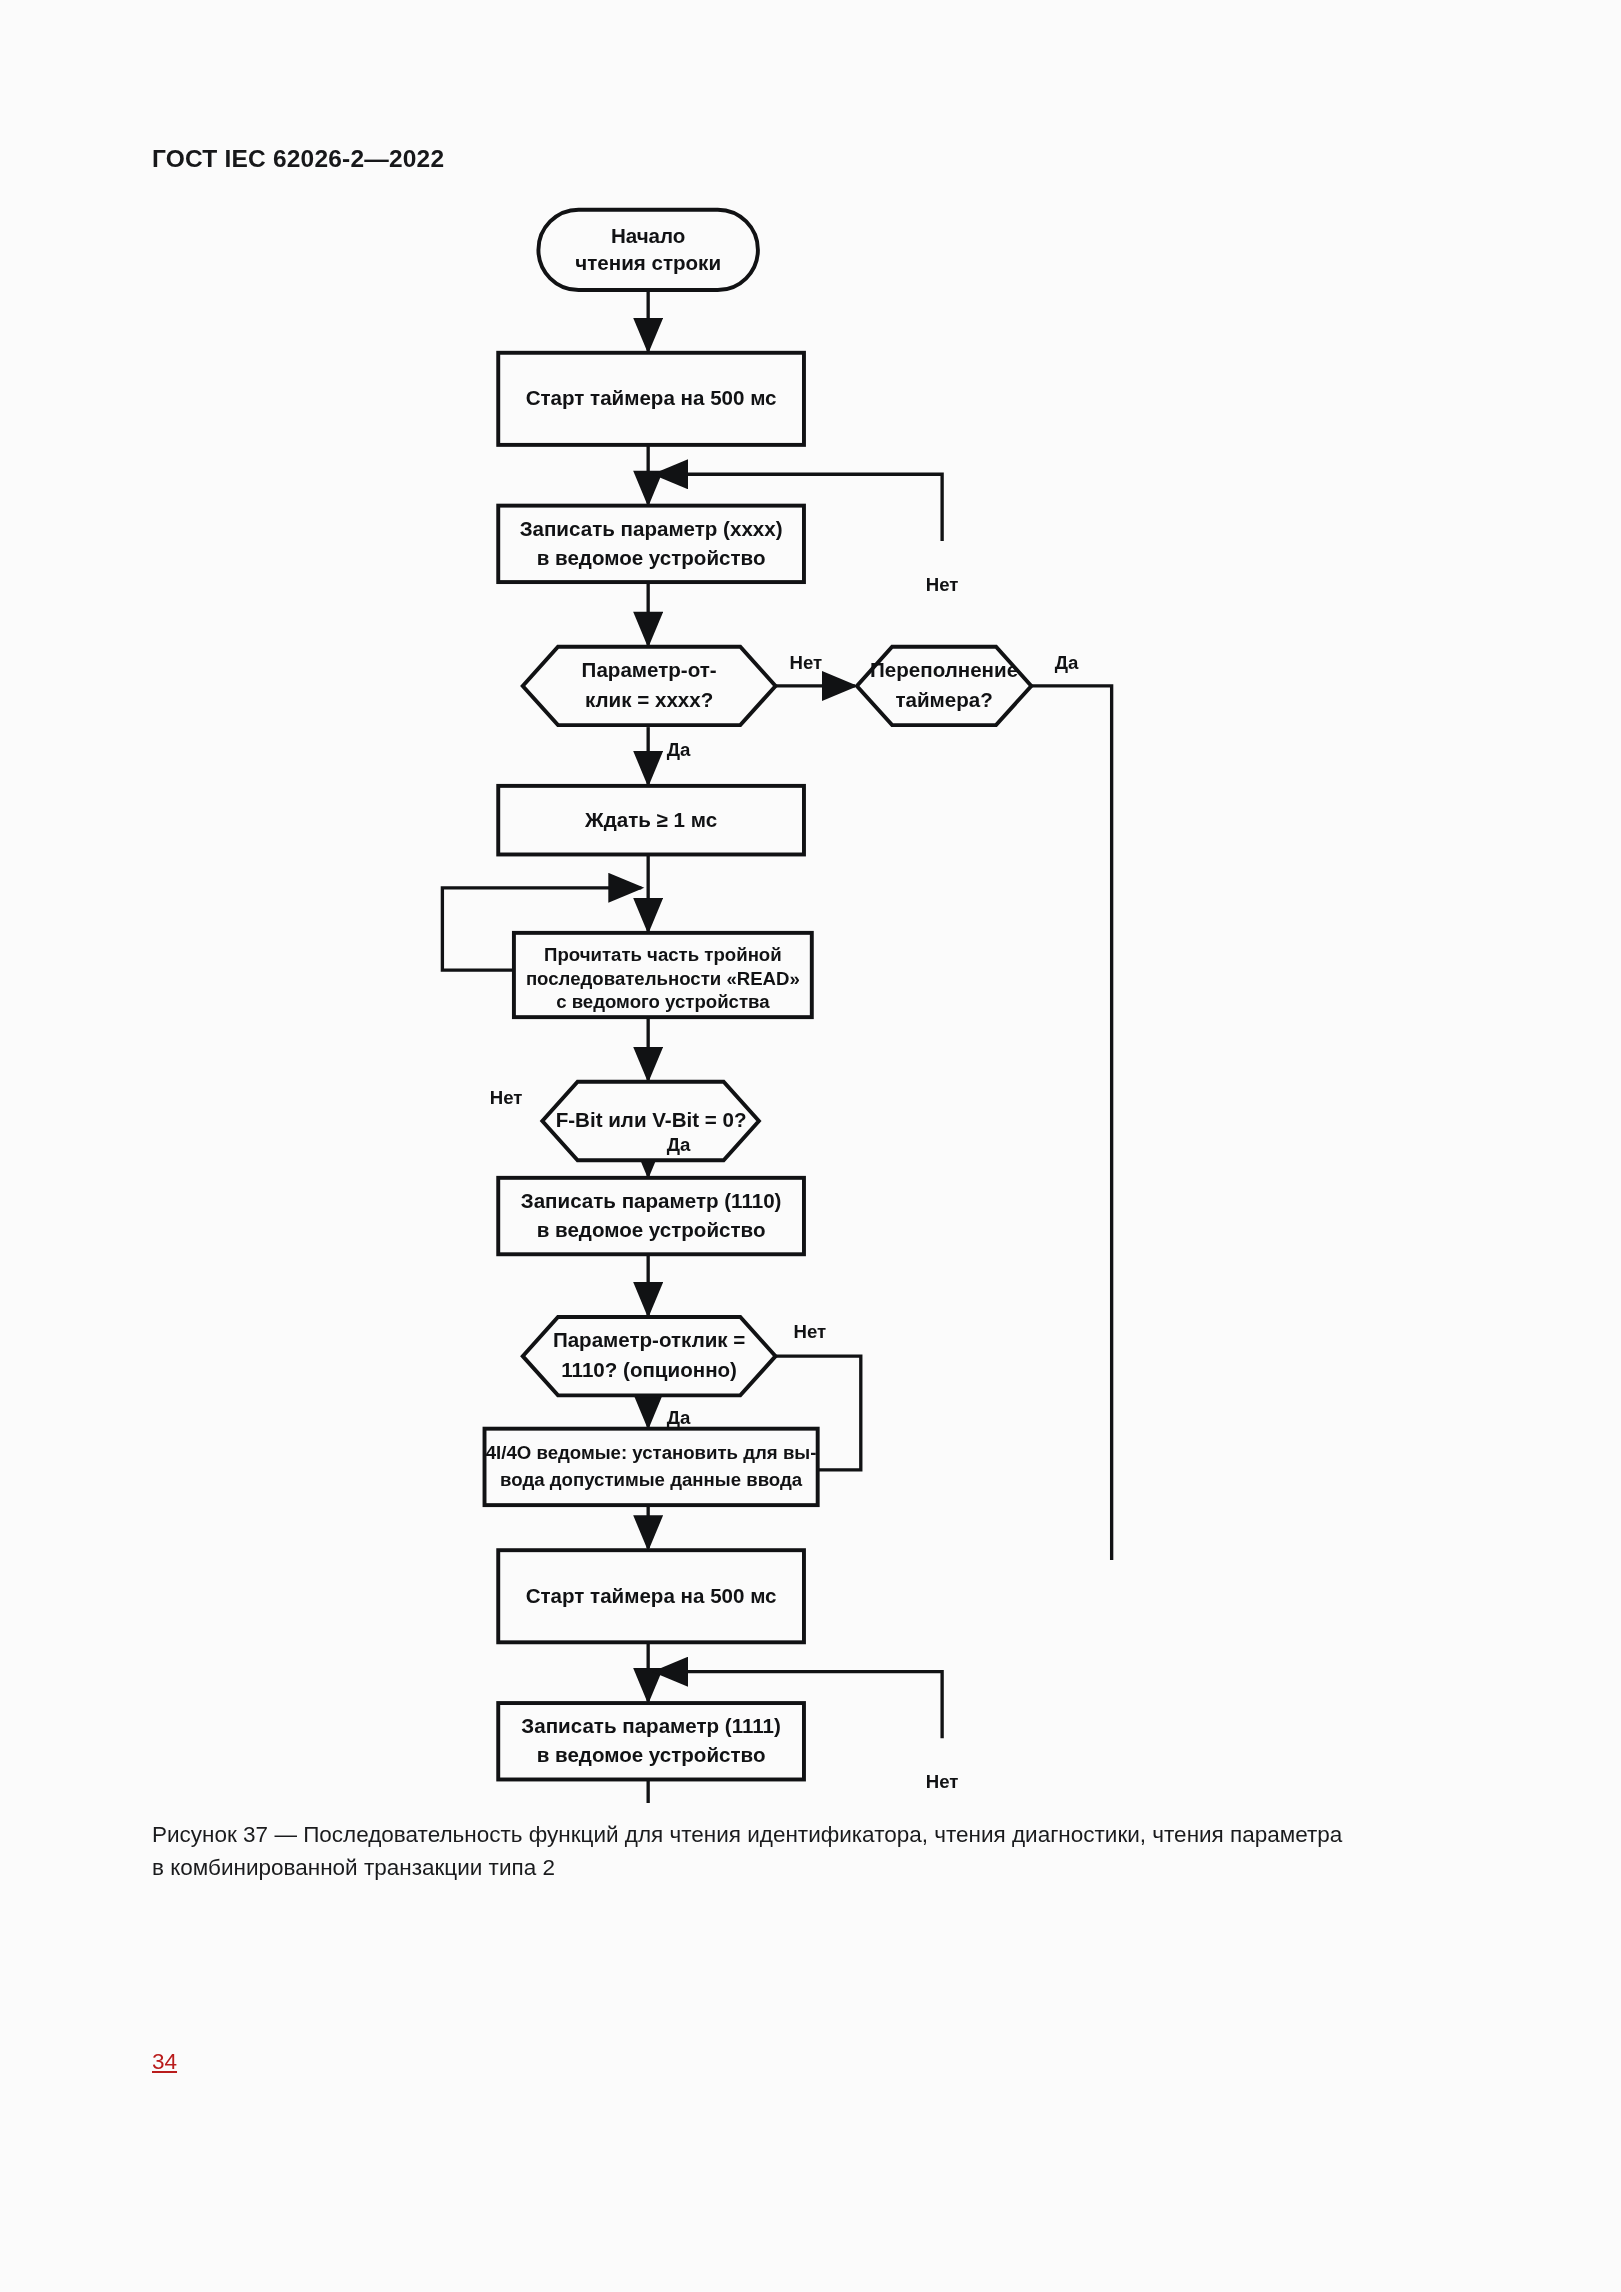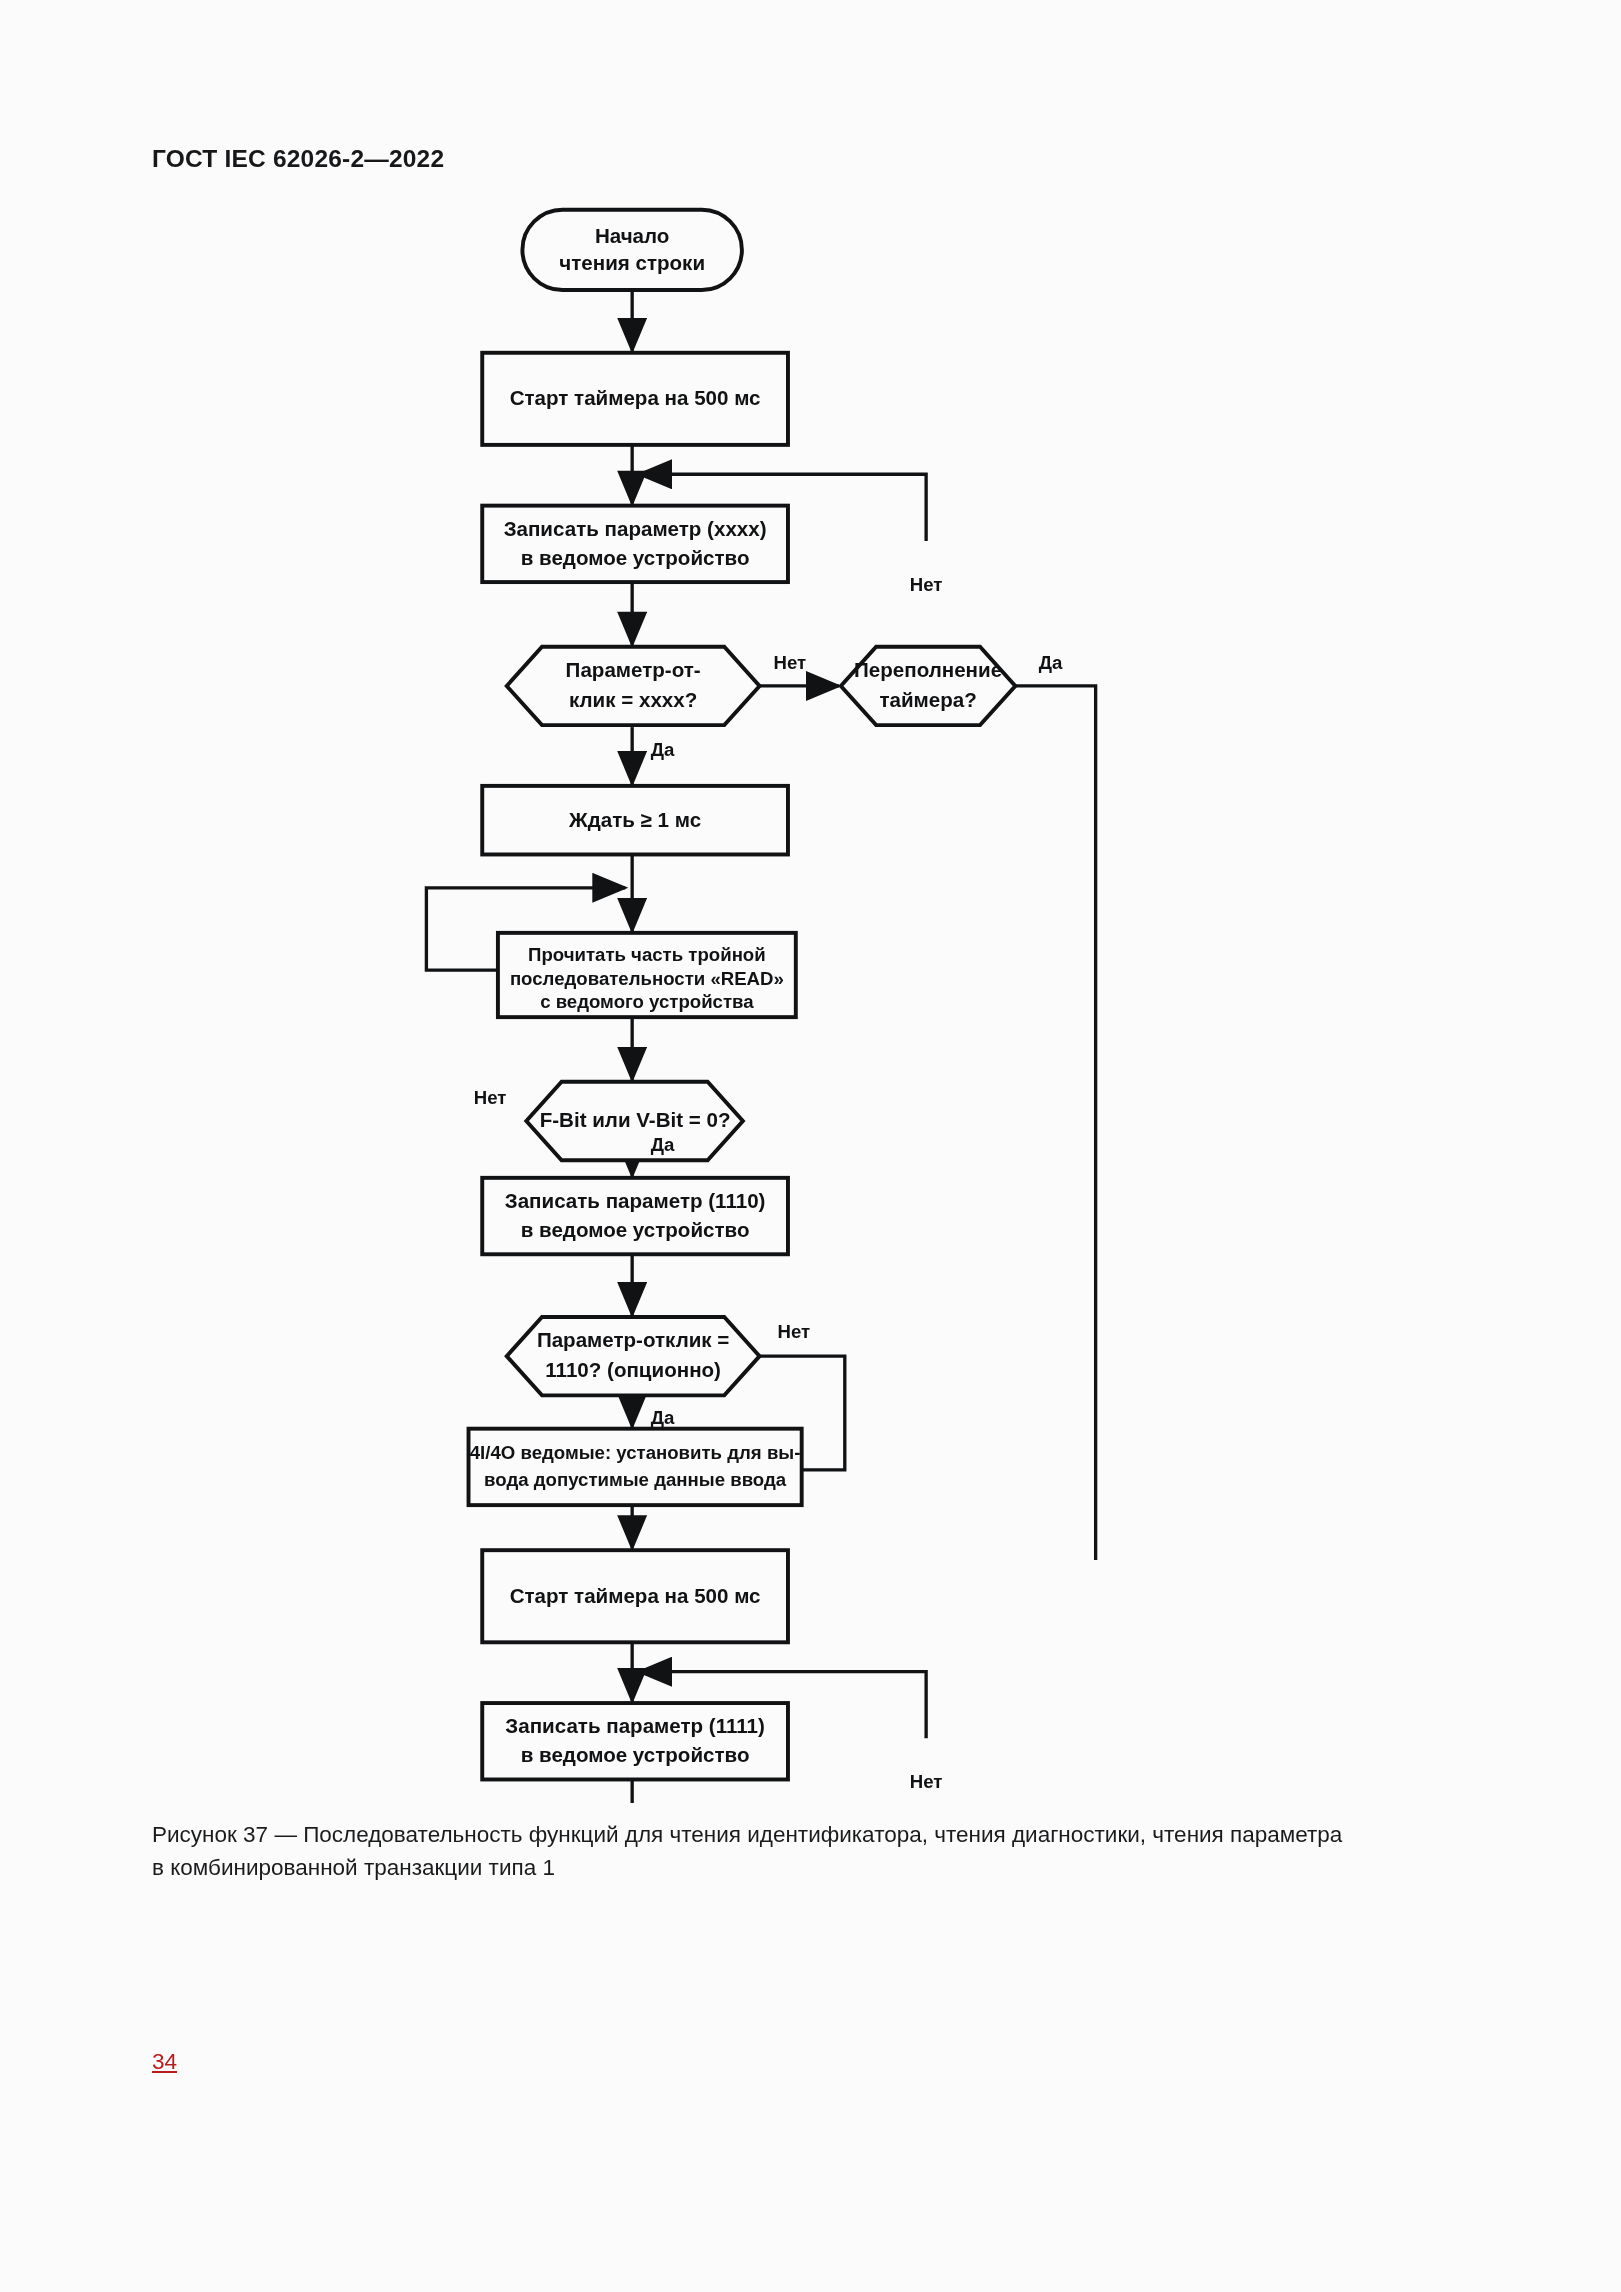--- a/index.html
+++ b/index.html
@@ -23,21 +23,21 @@
     position: absolute;
     left: 152px;
     top: 145px;
     font-size: 24.5px;
     font-weight: bold;
     letter-spacing: 0.2px;
     white-space: nowrap;
   }
   .figure-wrap {
     position: absolute;
-    left: 0;
+    left: 16px;
     top: 196px;
     width: 1531px;
     height: 1607px;
   }
   svg.flow {
     display: block;
     width: 1621px;
     height: 1607px;
   }
   svg.flow .shape {
@@ -264,19 +264,19 @@
       <text class="edge-label" x="806" y="1700">Нет</text>
       <text class="edge-label" x="676" y="1788">Да</text>
       <text class="edge-label" x="945" y="1620">Нет</text>
       <text class="edge-label" x="1072" y="1700">Да</text>
     </svg>
   </div>
 
   <div class="caption">
     <span>Рисунок 37 — Последовательность функций для чтения идентификатора, чтения диагностики, чтения параметра</span>
     <br>
-    <span>в комбинированной транзакции типа 1</span>
+    <span>в комбинированной транзакции типа 2</span>
   </div>
 
   <div class="page-number">34</div>
 
 </div>
 
 
 </body></html>

